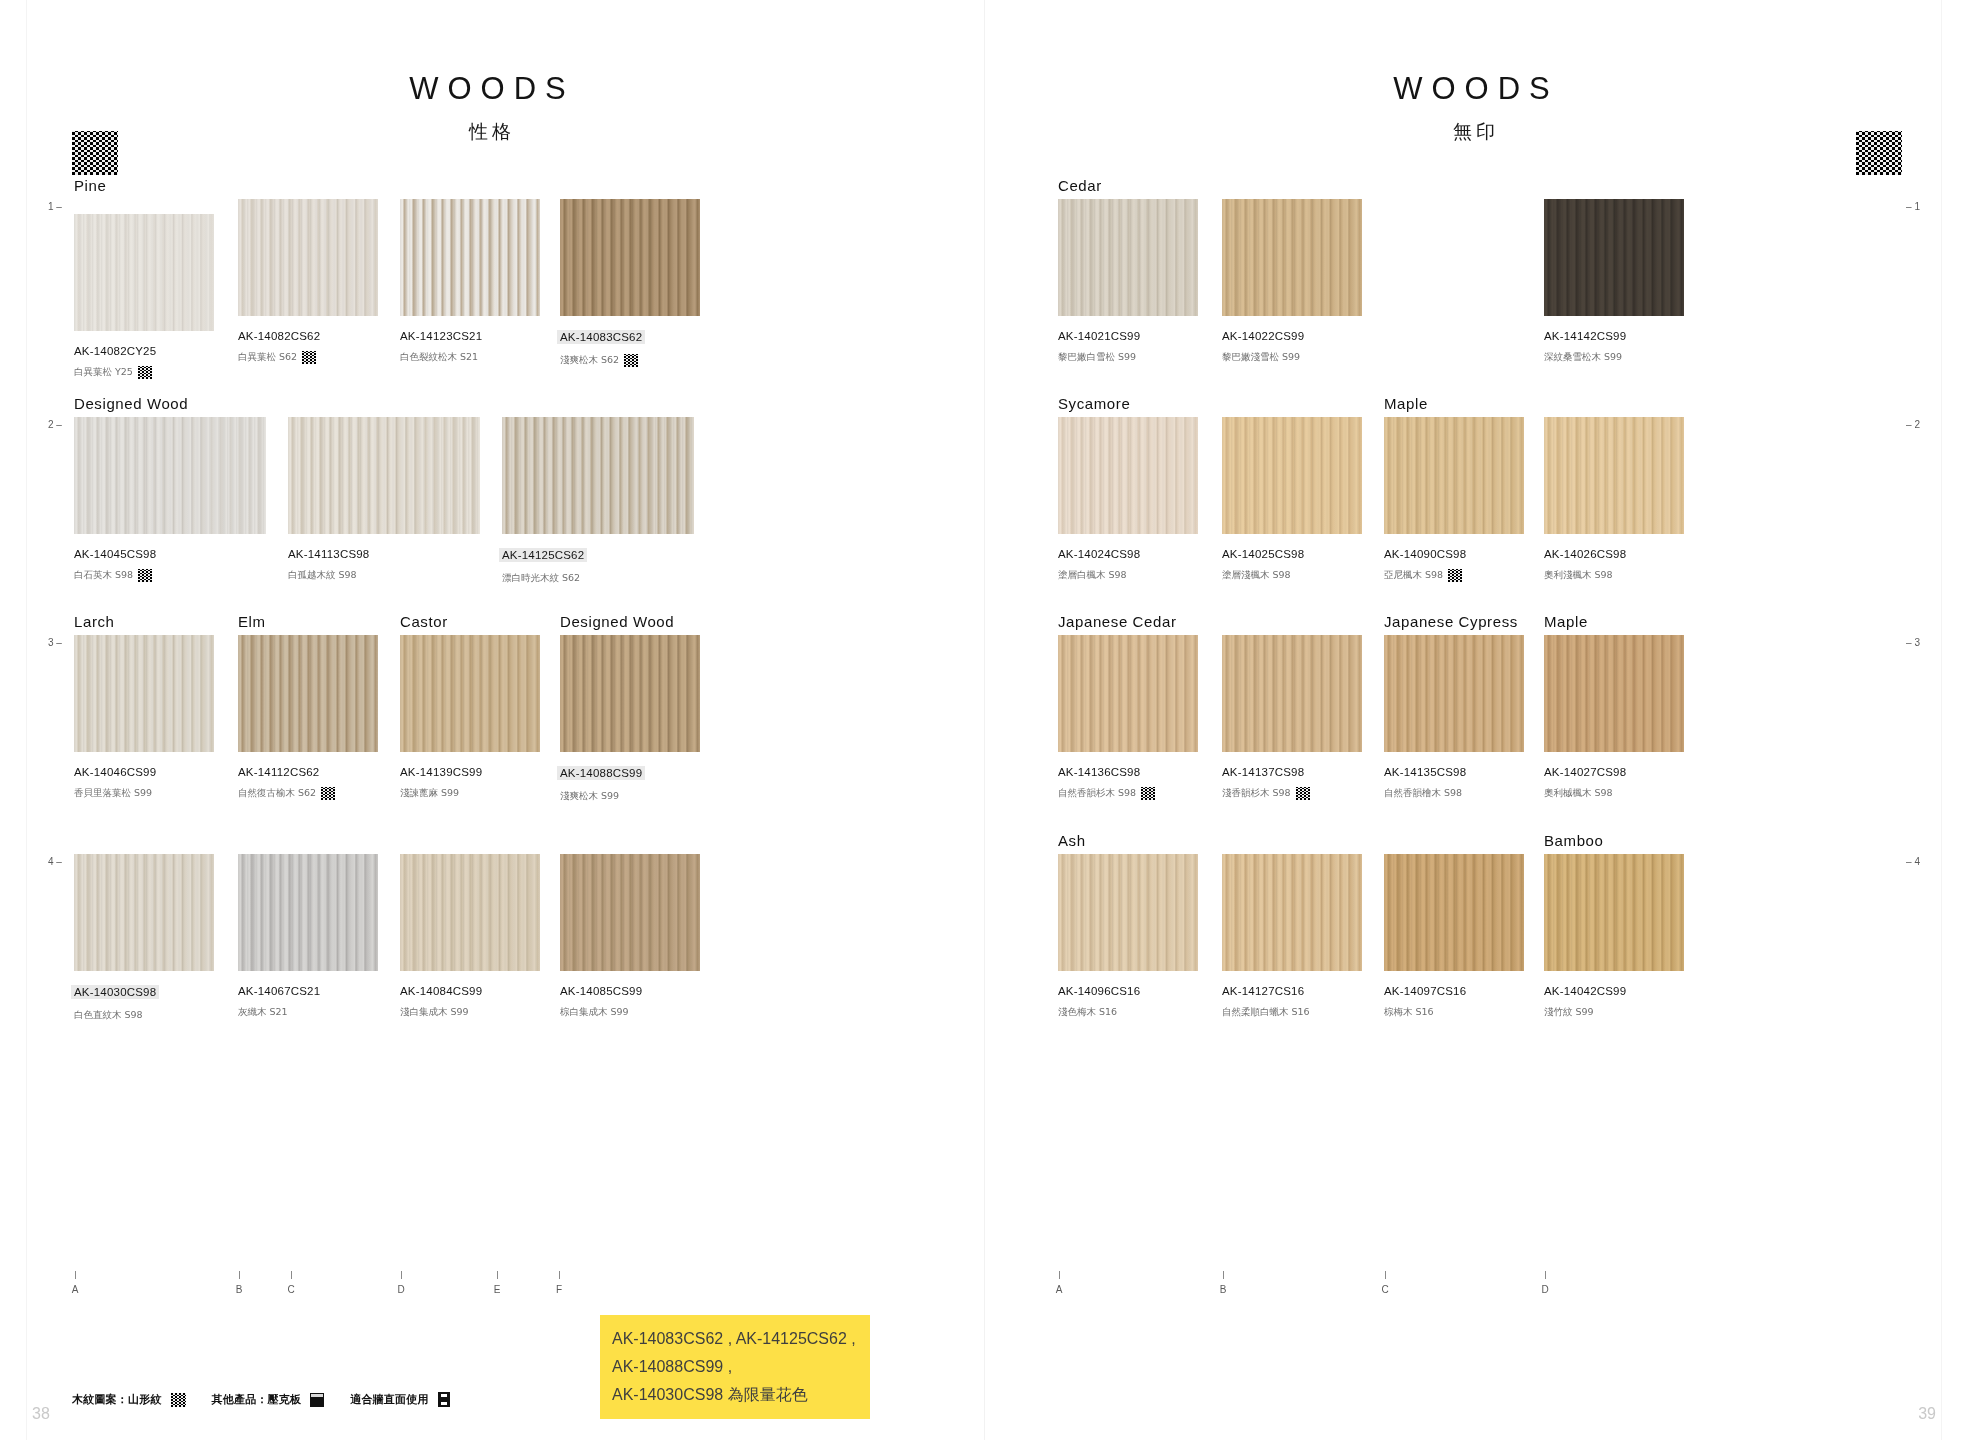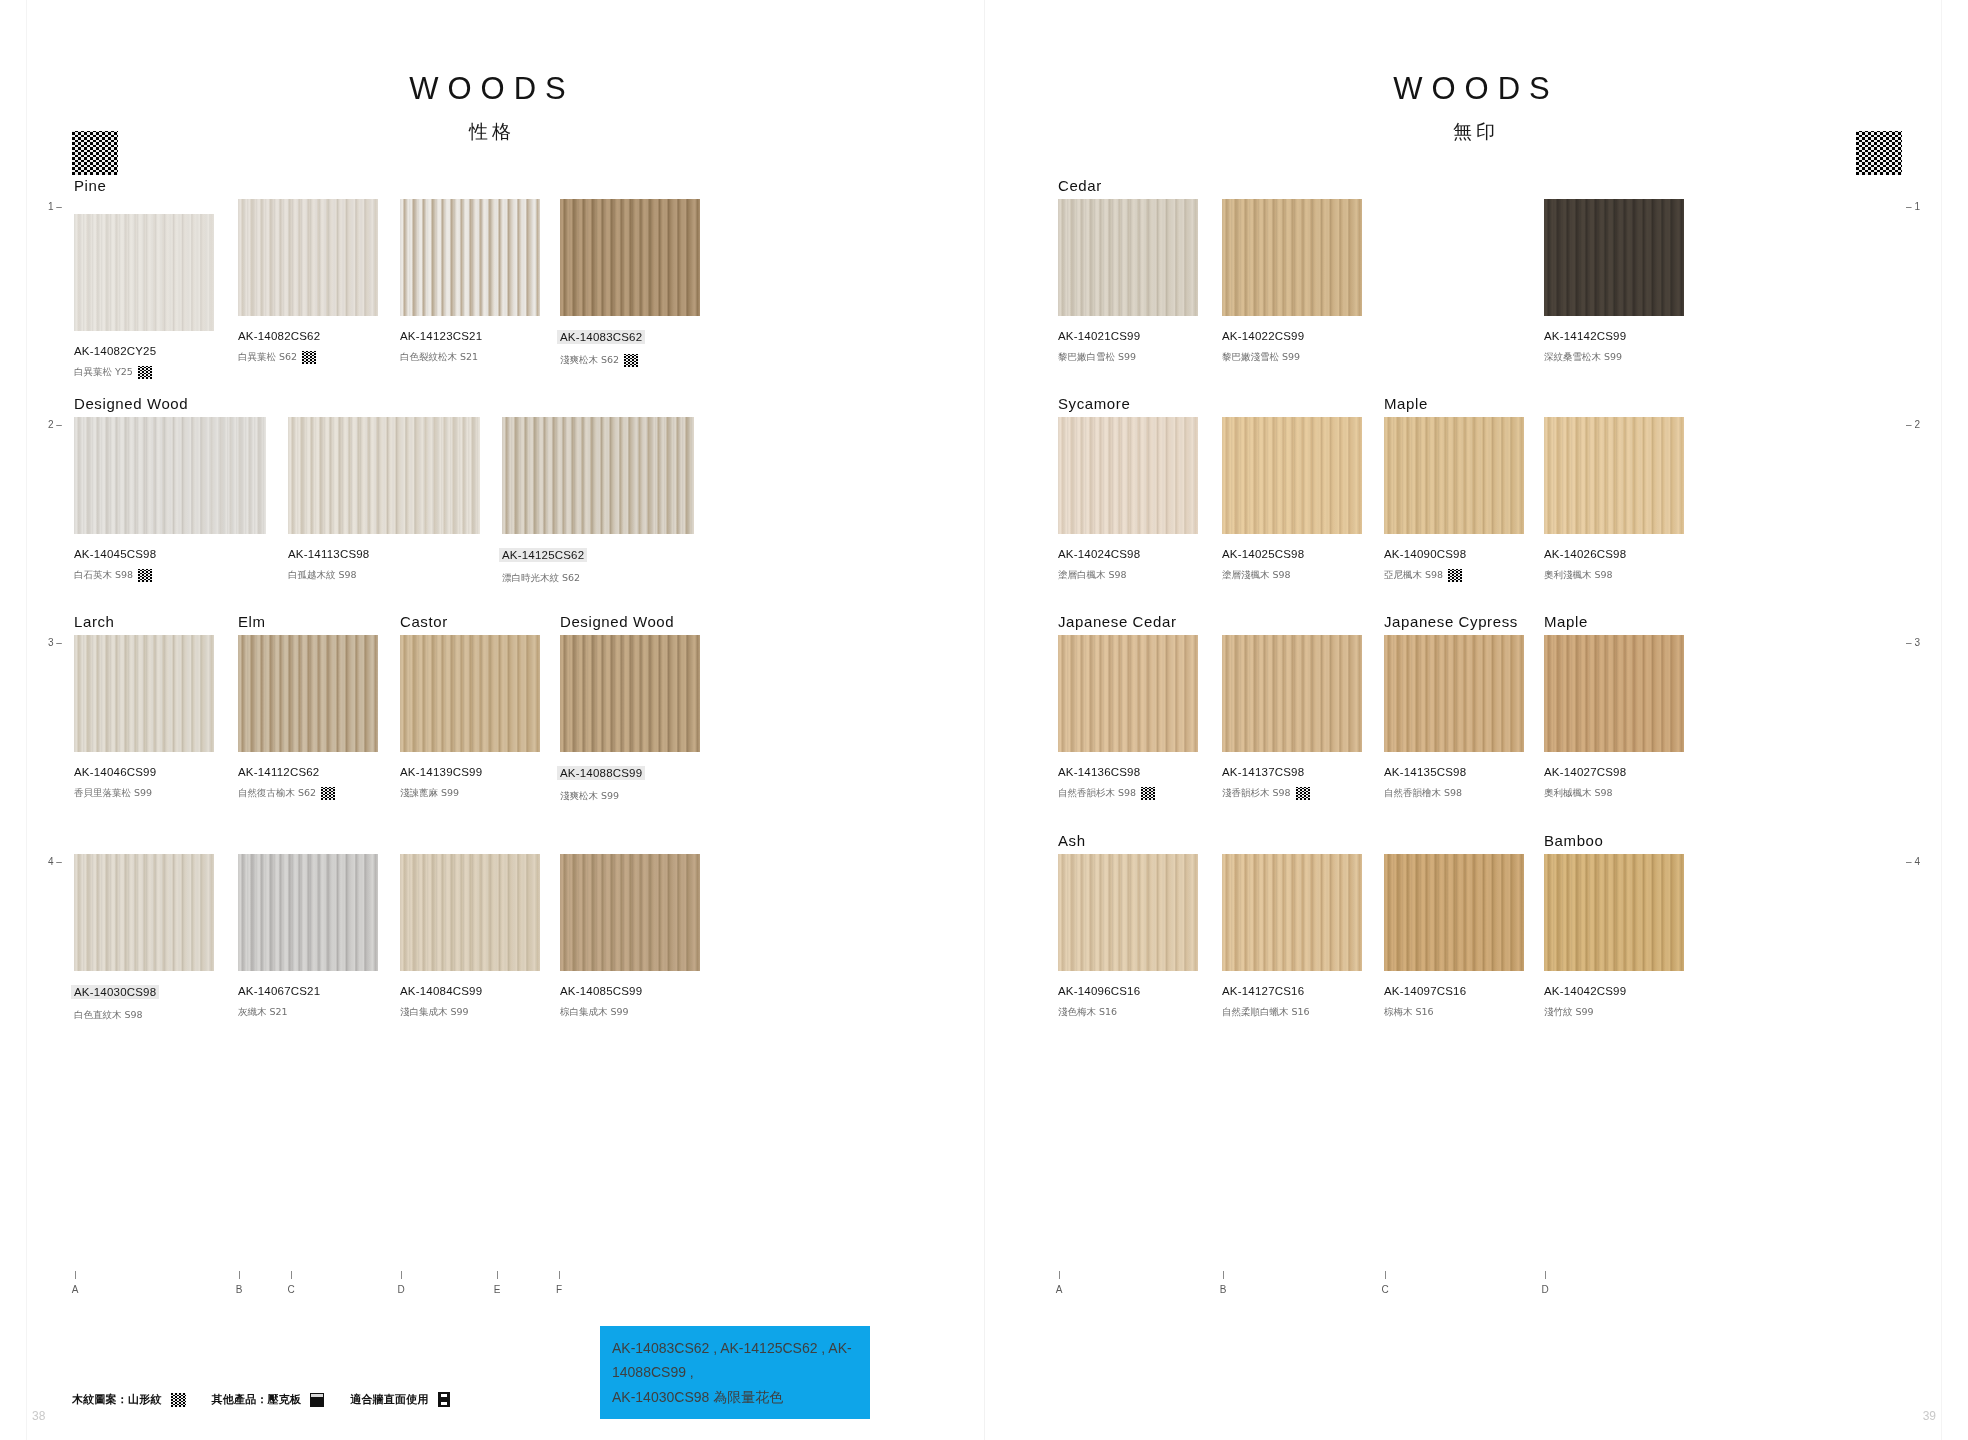--- a/index.html
+++ b/index.html
@@ -114,27 +114,27 @@
     width: 12px; height: 15px; background: #111; position: relative;
   }
   .ico-vert::before, .ico-vert::after {
     content: ""; position: absolute; left: 3px; width: 6px; height: 3px; background: #fff;
   }
   .ico-vert::before { top: 2px; }
   .ico-vert::after  { bottom: 2px; }
 
   .note {
     position: absolute; left: 600px; bottom: 30px; width: 270px;
-    background: #0ea5e9; padding: 10px 12px;
-    font-size: 14px; line-height: 1.75; color: #3f3f3f;
+    background: #fde047; padding: 10px 12px;
+    font-size: 16px; line-height: 1.75; color: #3f3f3f;
     font-family: "Liberation Sans", sans-serif;
   }
 
   .folio {
-    position: absolute; bottom: 26px; font-size: 12px; color: #c9c9c9;
+    position: absolute; bottom: 26px; font-size: 16px; color: #c9c9c9;
     font-family: "Liberation Sans", sans-serif;
   }
   .folio.l { left: 32px; }
   .folio.r { right: 32px; }
 </style>
 </head>
 <body>
 
 <div class="spread">
   <div class="page-edge-l"></div>

